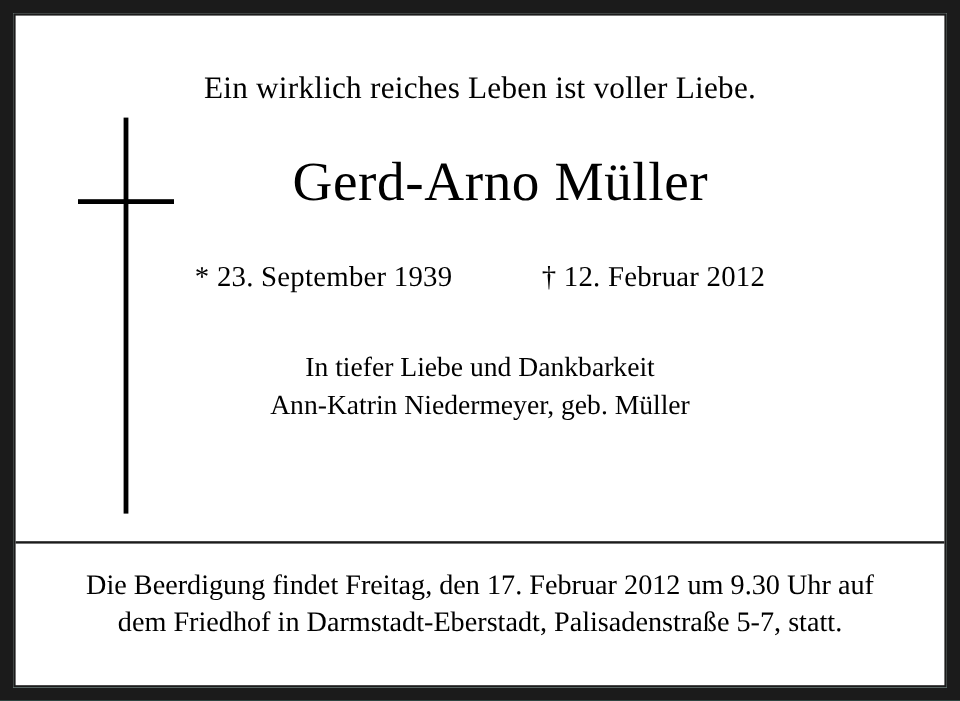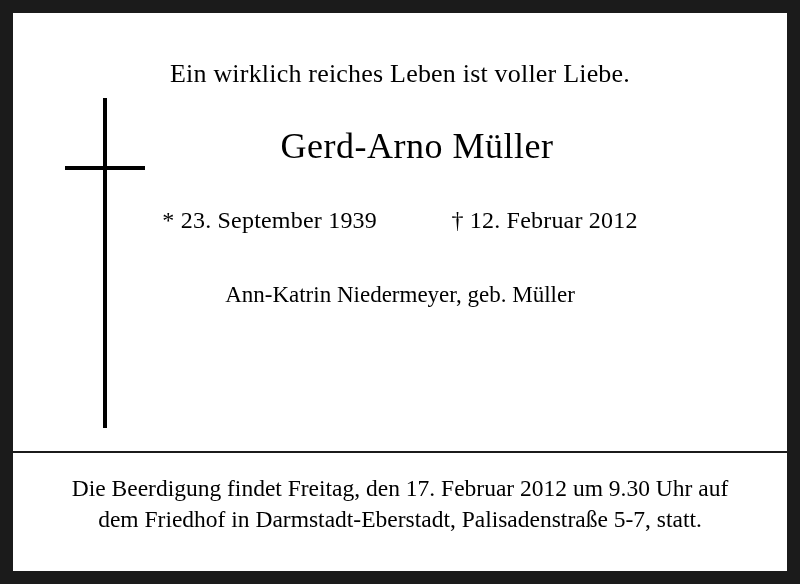--- a/index.html
+++ b/index.html
@@ -37,21 +37,21 @@
   .epitaph {
     text-align: center;
     font-size: 26px;
     line-height: 1.2;
     margin-top: 45px;
     letter-spacing: 0.2px;
   }
 
   .name {
     text-align: center;
-    font-size: 36px;
+    font-size: 46px;
     line-height: 1.1;
     margin-top: 38px;
     letter-spacing: 0.5px;
     padding-left: 34px;
   }
 
   .dates {
     text-align: center;
     font-size: 24px;
     margin-top: 40px;
@@ -141,20 +141,21 @@
 
     <div class="name">Gerd-Arno Müller</div>
 
     <div class="dates">
       <span class="birth">* 23. September 1939</span>
       <span class="gap"></span>
       <span class="death">† 12. Februar 2012</span>
     </div>
 
     <div class="mourners">
+      <div>In tiefer Liebe und Dankbarkeit</div>
       <div>Ann-Katrin Niedermeyer, geb. Müller</div>
     </div>
 
     <div class="divider"></div>
 
     <div class="funeral">
       <div>Die Beerdigung findet Freitag, den 17. Februar 2012 um 9.30 Uhr auf</div>
       <div>dem Friedhof in Darmstadt-Eberstadt, Palisadenstraße 5-7, statt.</div>
     </div>
 

